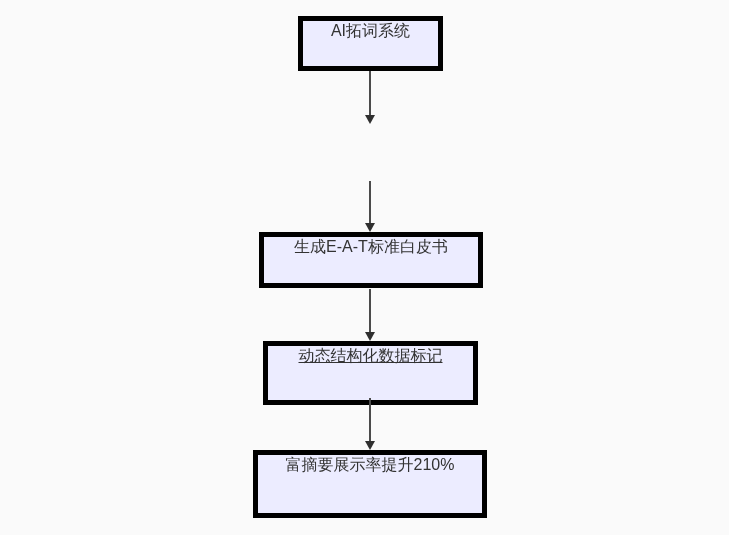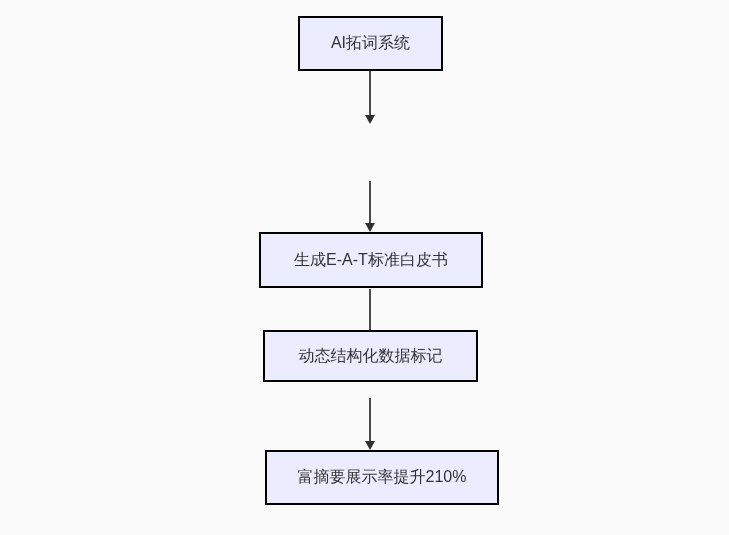--- a/index.html
+++ b/index.html
@@ -15,34 +15,33 @@
   }
   .canvas {
     position: relative;
     width: 729px;
     height: 535px;
   }
   .flow-node {
     position: absolute;
     box-sizing: border-box;
     background: #ECECFF;
-    border: 2px solid #000000;
+    border: 5px solid #000000;
     color: #333333;
     font-size: 16px;
     display: flex;
-    align-items: center;
     justify-content: center;
     text-align: center;
     white-space: nowrap;
   }
   .node-1 { left: 298px; top: 16px;  width: 145px; height: 55px; }
   .node-2 { left: 275px; top: 124px; width: 193px; height: 56px; }
   .node-3 { left: 259px; top: 232px; width: 224px; height: 56px; }
-  .node-4 { left: 263px; top: 330px; width: 215px; height: 52px; }
-  .node-5 { left: 253px; top: 450px; width: 234px; height: 55px; margin-left: 12px; }
+  .node-4 { left: 263px; top: 341px; width: 215px; height: 64px; text-decoration: underline; }
+  .node-5 { left: 253px; top: 450px; width: 234px; height: 68px; }
 
   .flow-arrow {
     position: absolute;
     left: 365px;            
     width: 10px;
     display: flex;
     flex-direction: column;
     align-items: center;
   }
   .arrow-1 { top: 71px;  height: 53px; }

